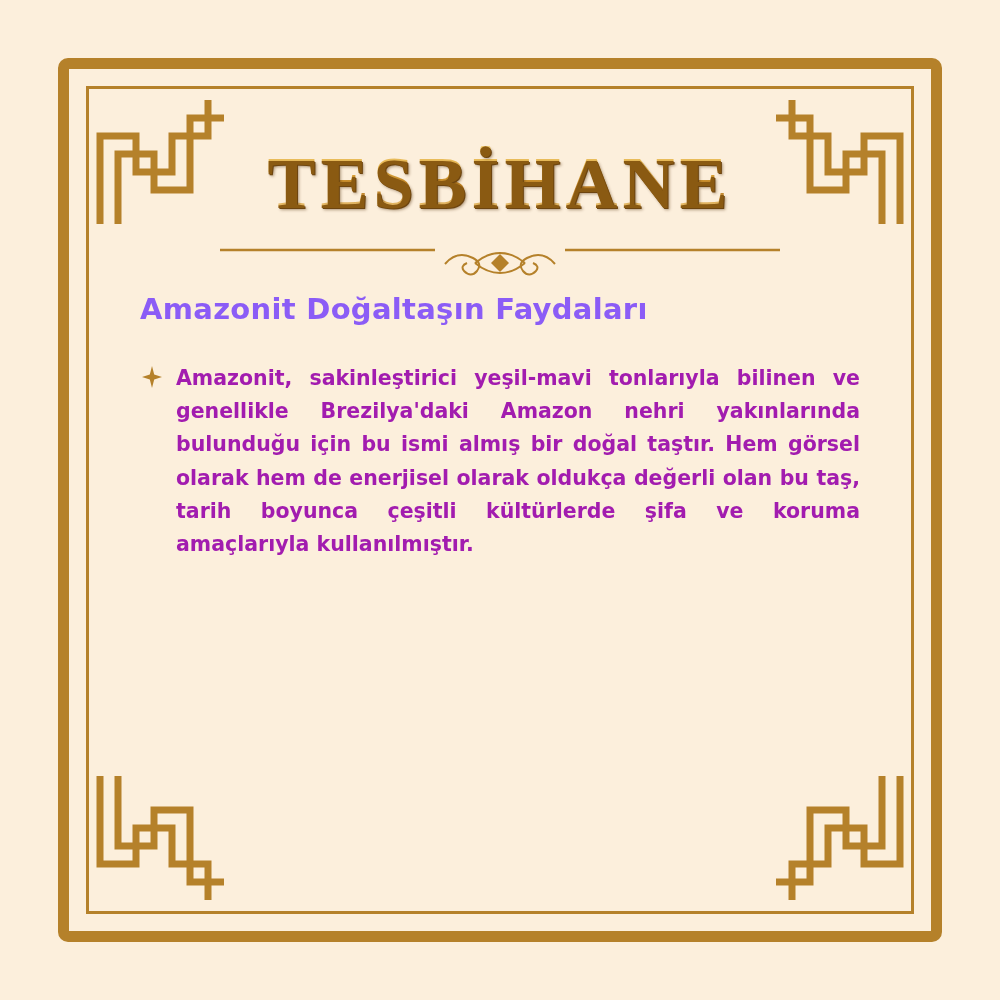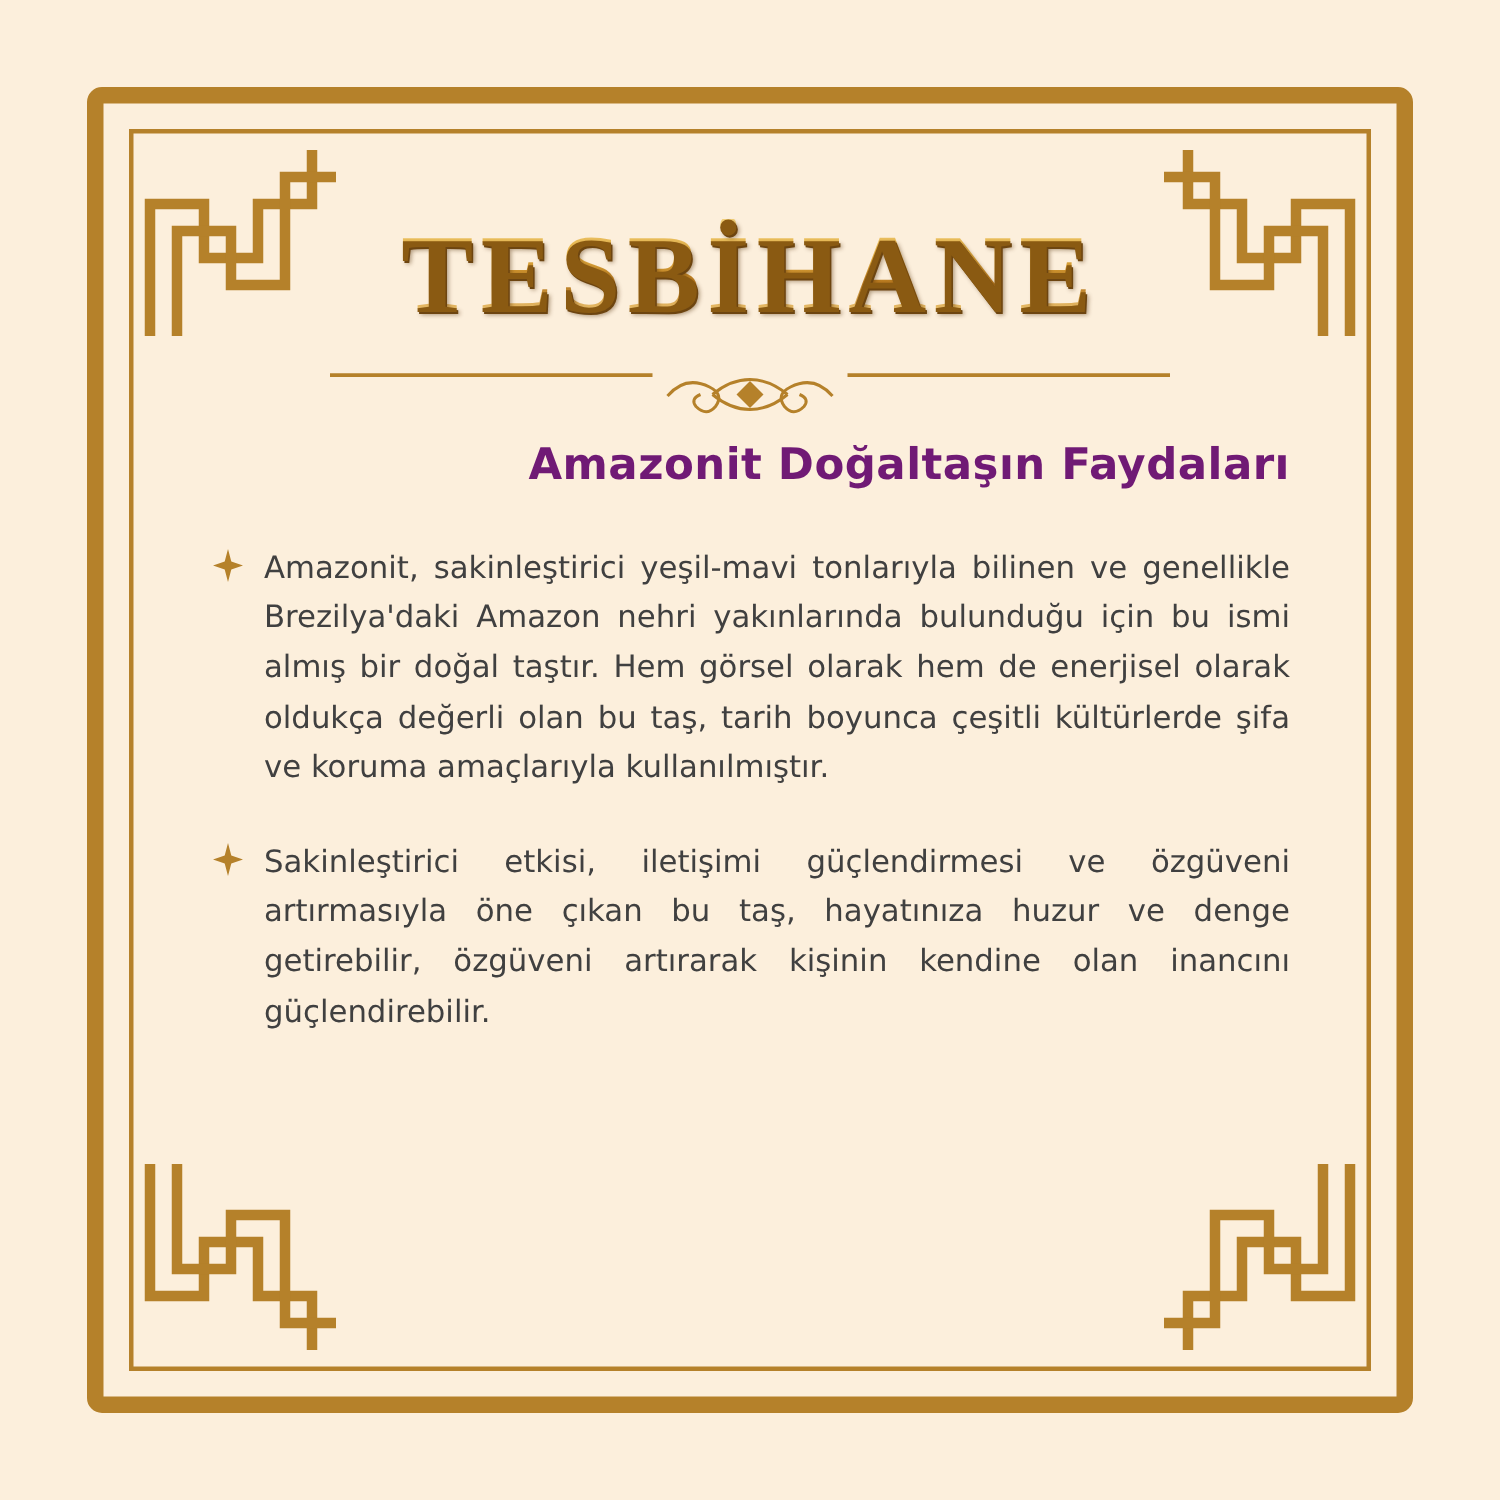--- a/index.html
+++ b/index.html
@@ -86,24 +86,24 @@
 
   .divider {
     margin: 22px auto 0;
     width: 560px;
     height: 46px;
     position: relative;
   }
   .divider svg { display: block; }
 
   .subtitle {
-    text-align: right;
+    text-align: left;
     font-size: 29px;
     font-weight: bold;
-    color: #701a75;
+    color: #8b5cf6;
     margin-top: 6px;
     letter-spacing: 0.3px;
   }
 
   .bullets {
     margin-top: 36px;
   }
 
   .bullet {
     position: relative;
@@ -117,22 +117,22 @@
     top: 4px;
     width: 20px;
     height: 22px;
   }
   .spark svg { display: block; }
 
   .bullet p {
     margin: 0;
     font-size: 20.5px;
     line-height: 1.62;
-    font-weight: normal;
-    color: #404040;
+    font-weight: bold;
+    color: #a21caf;
     text-align: justify;
     text-justify: inter-word;
   }
 </style>
 </head>
 <body>
 
 <div class="poster">
 
   <div class="outer-frame"></div>
@@ -186,24 +186,16 @@
       <div class="bullet">
         <span class="spark">
           <svg width="20" height="22" viewBox="0 0 20 22">
             <path d="M10 0 L12.2 8.4 L20 11 L12.2 13.6 L10 22 L7.8 13.6 L0 11 L7.8 8.4 Z" fill="#b5812a"></path>
           </svg>
         </span>
         <p>Amazonit, sakinleştirici yeşil-mavi tonlarıyla bilinen ve genellikle Brezilya'daki Amazon nehri yakınlarında bulunduğu için bu ismi almış bir doğal taştır. Hem görsel olarak hem de enerjisel olarak oldukça değerli olan bu taş, tarih boyunca çeşitli kültürlerde şifa ve koruma amaçlarıyla kullanılmıştır.</p>
       </div>
 
 
-      <div class="bullet">
-        <span class="spark">
-          <svg width="20" height="22" viewBox="0 0 20 22">
-            <path d="M10 0 L12.2 8.4 L20 11 L12.2 13.6 L10 22 L7.8 13.6 L0 11 L7.8 8.4 Z" fill="#b5812a"></path>
-          </svg>
-        </span>
-        <p>Sakinleştirici etkisi, iletişimi güçlendirmesi ve özgüveni artırmasıyla öne çıkan bu taş, hayatınıza huzur ve denge getirebilir, özgüveni artırarak kişinin kendine olan inancını güçlendirebilir.</p>
-      </div>
 
     </div>
   </div>
 </div>
 
 </body></html>

